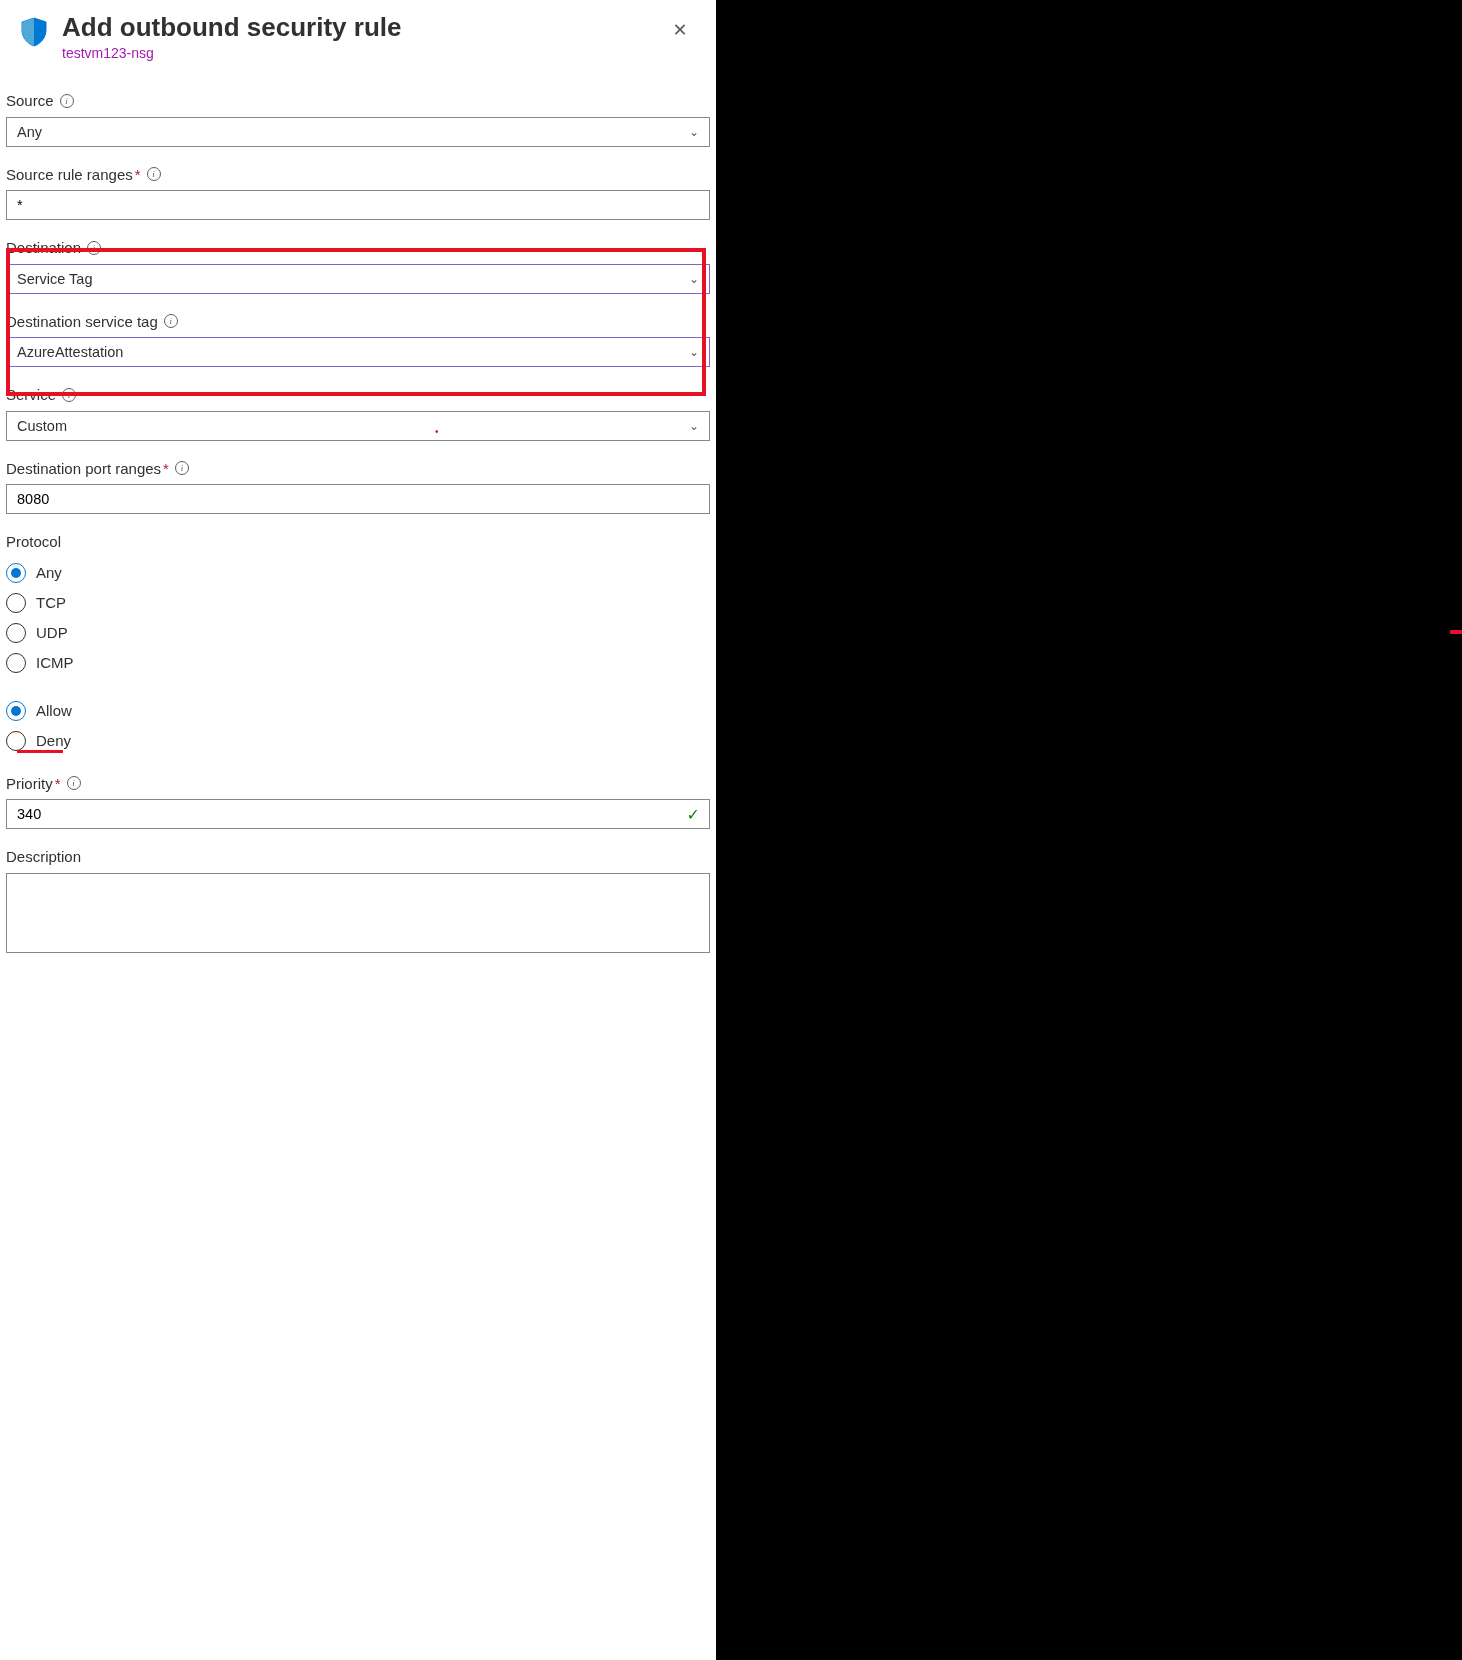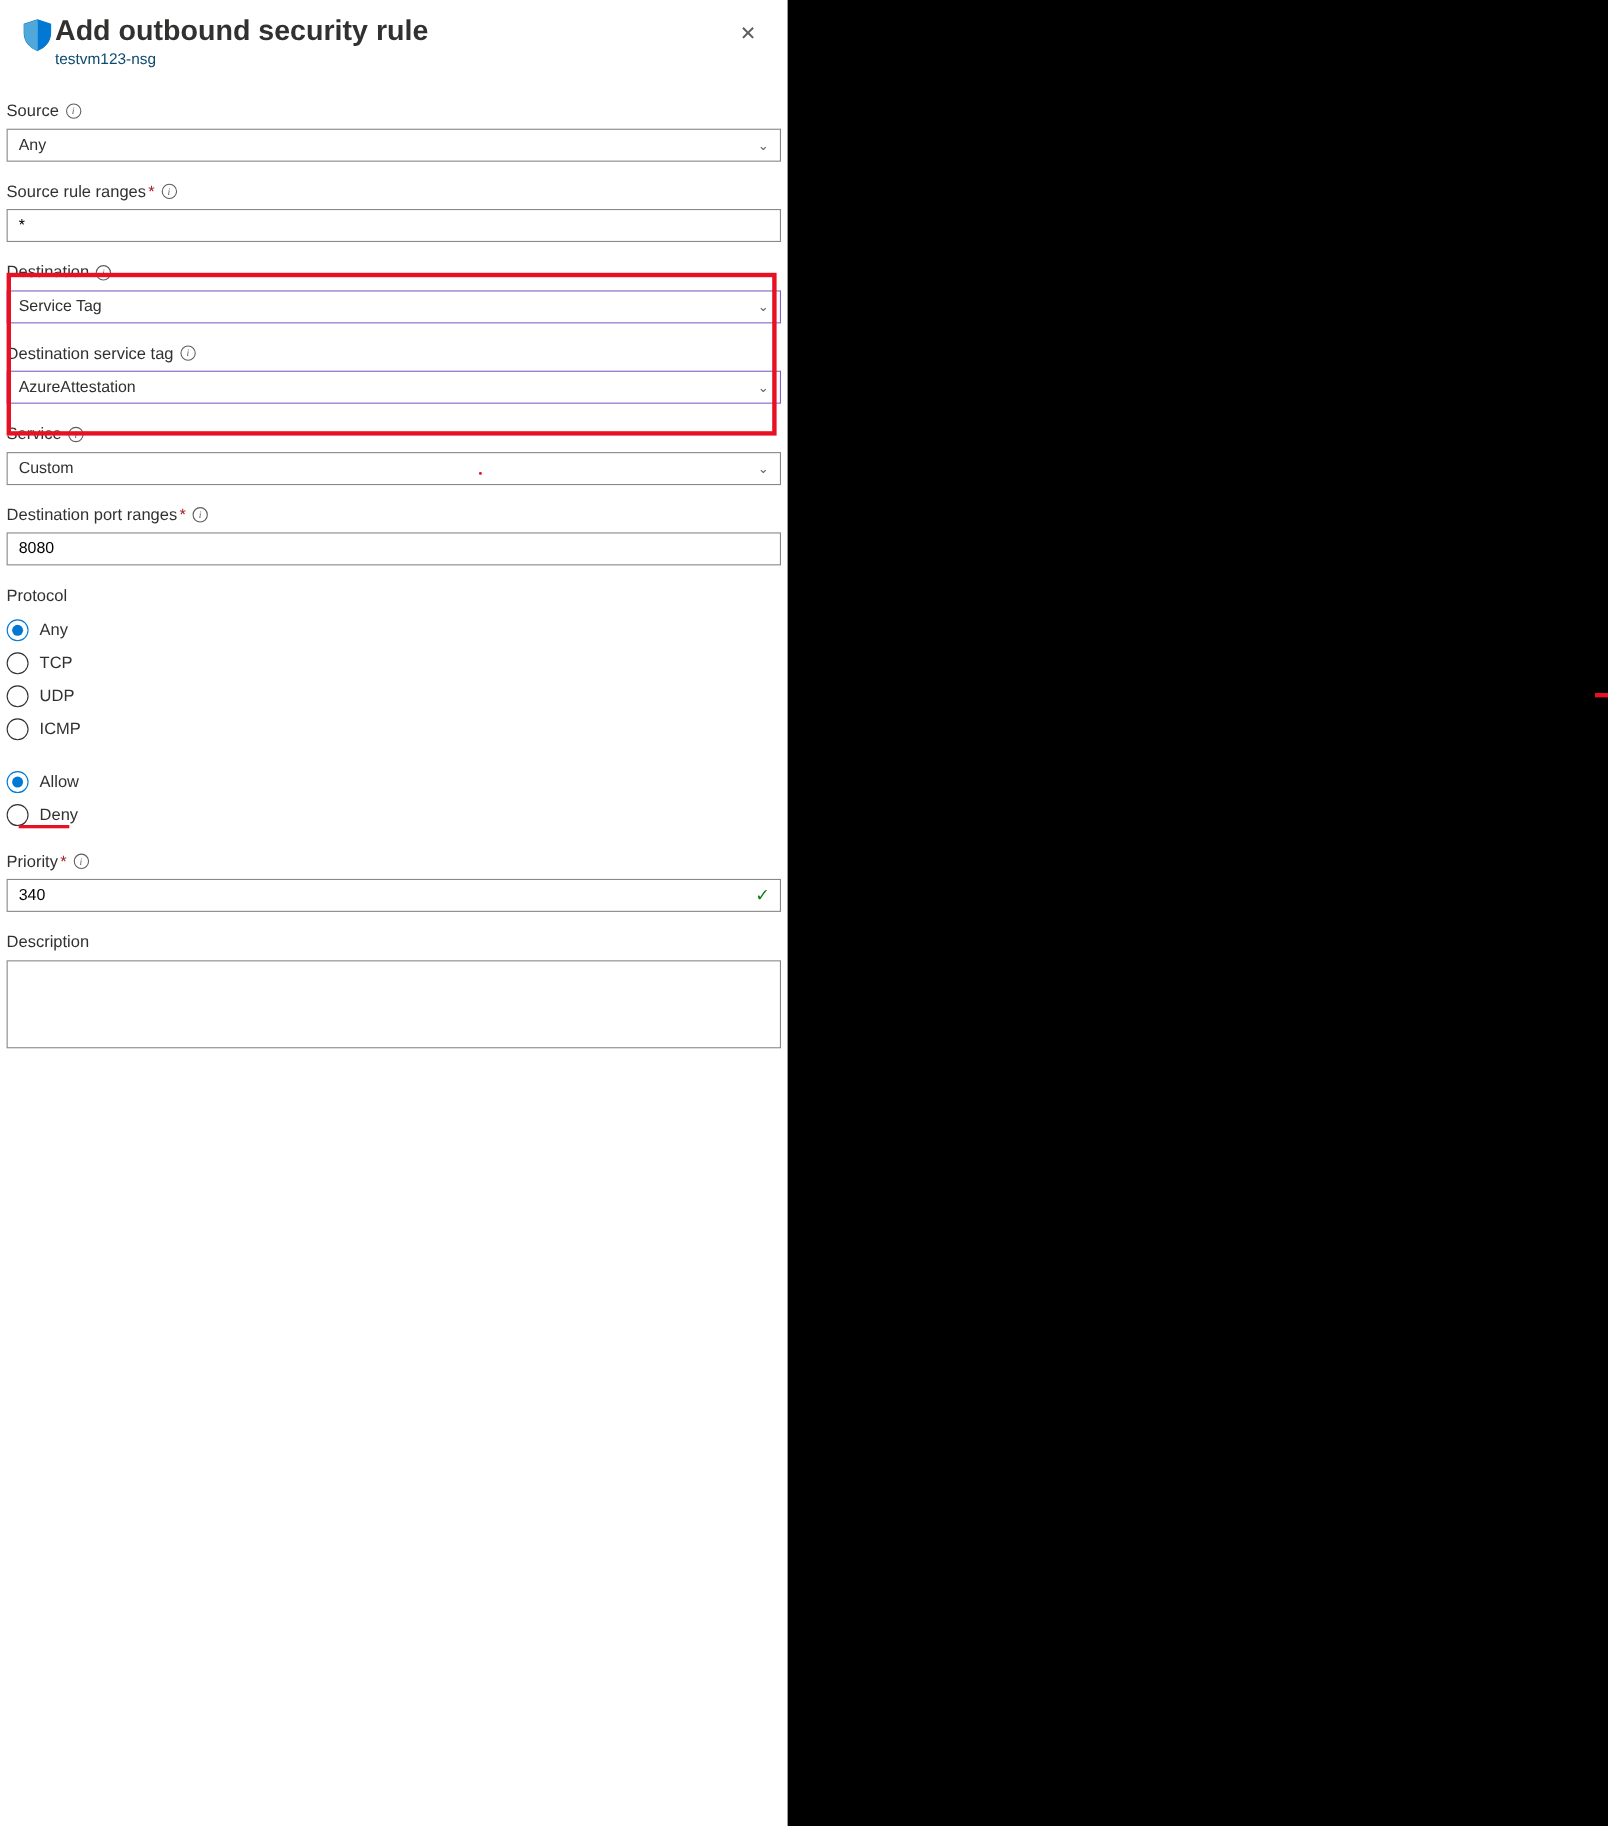--- a/index.html
+++ b/index.html
@@ -16,39 +16,39 @@
       background: #fff;
       width: 716px;
       height: 1660px;
       position: relative;
       padding: 0;
     }
     .header {
       display: flex;
       align-items: flex-start;
       padding: 12px 18px 10px 18px;
-      gap: 0;
+      gap: 12px;
     }
     .shield-icon-wrap {
       width: 32px;
       height: 32px;
       flex-shrink: 0;
       margin-top: 4px;
     }
     .header-text { flex: 1; }
     .title {
       font-size: 26px;
       font-weight: 600;
       color: #323130;
       line-height: 1.2;
       margin-bottom: 2px;
     }
     .subtitle {
       font-size: 14px;
-      color: #0c4a6e;
+      color: #a21caf;
     }
     .close-btn {
       width: 36px;
       height: 36px;
       display: flex;
       align-items: center;
       justify-content: center;
       cursor: pointer;
       font-size: 18px;
       color: #605e5c;

